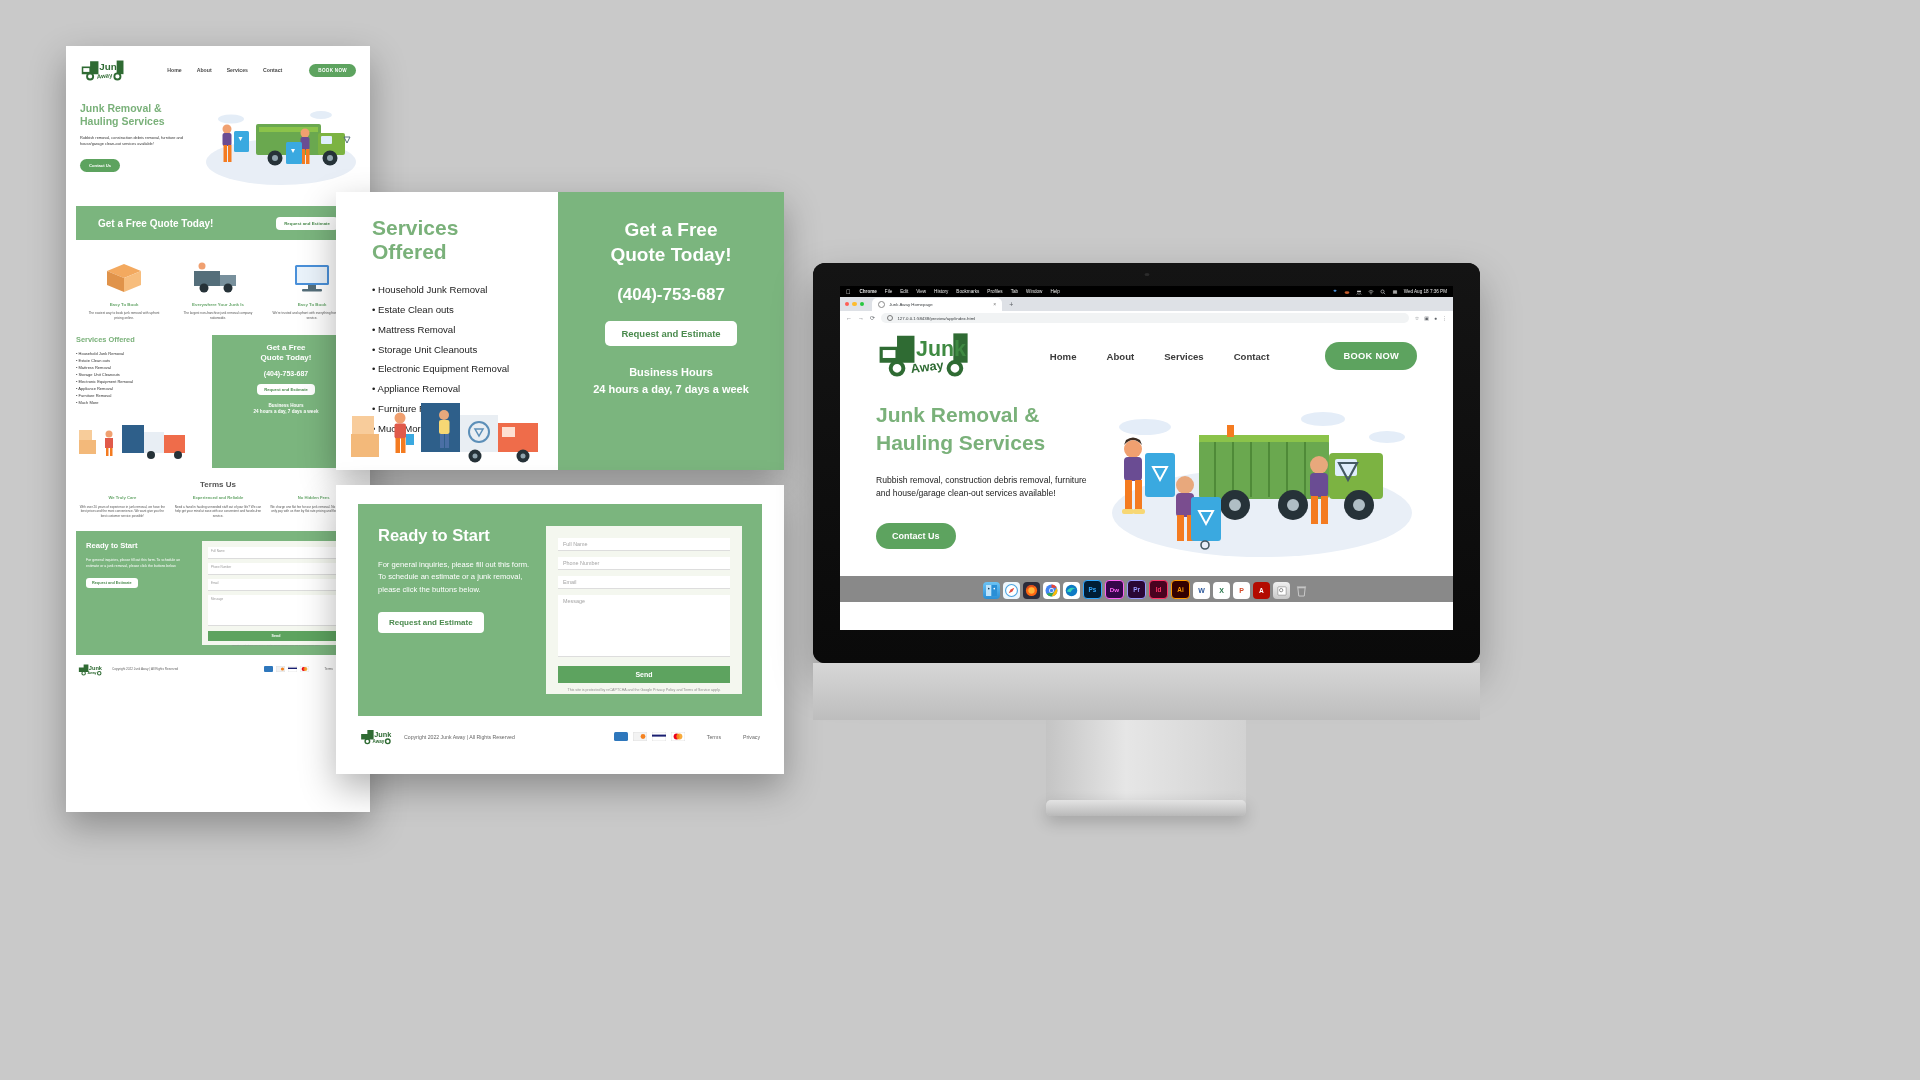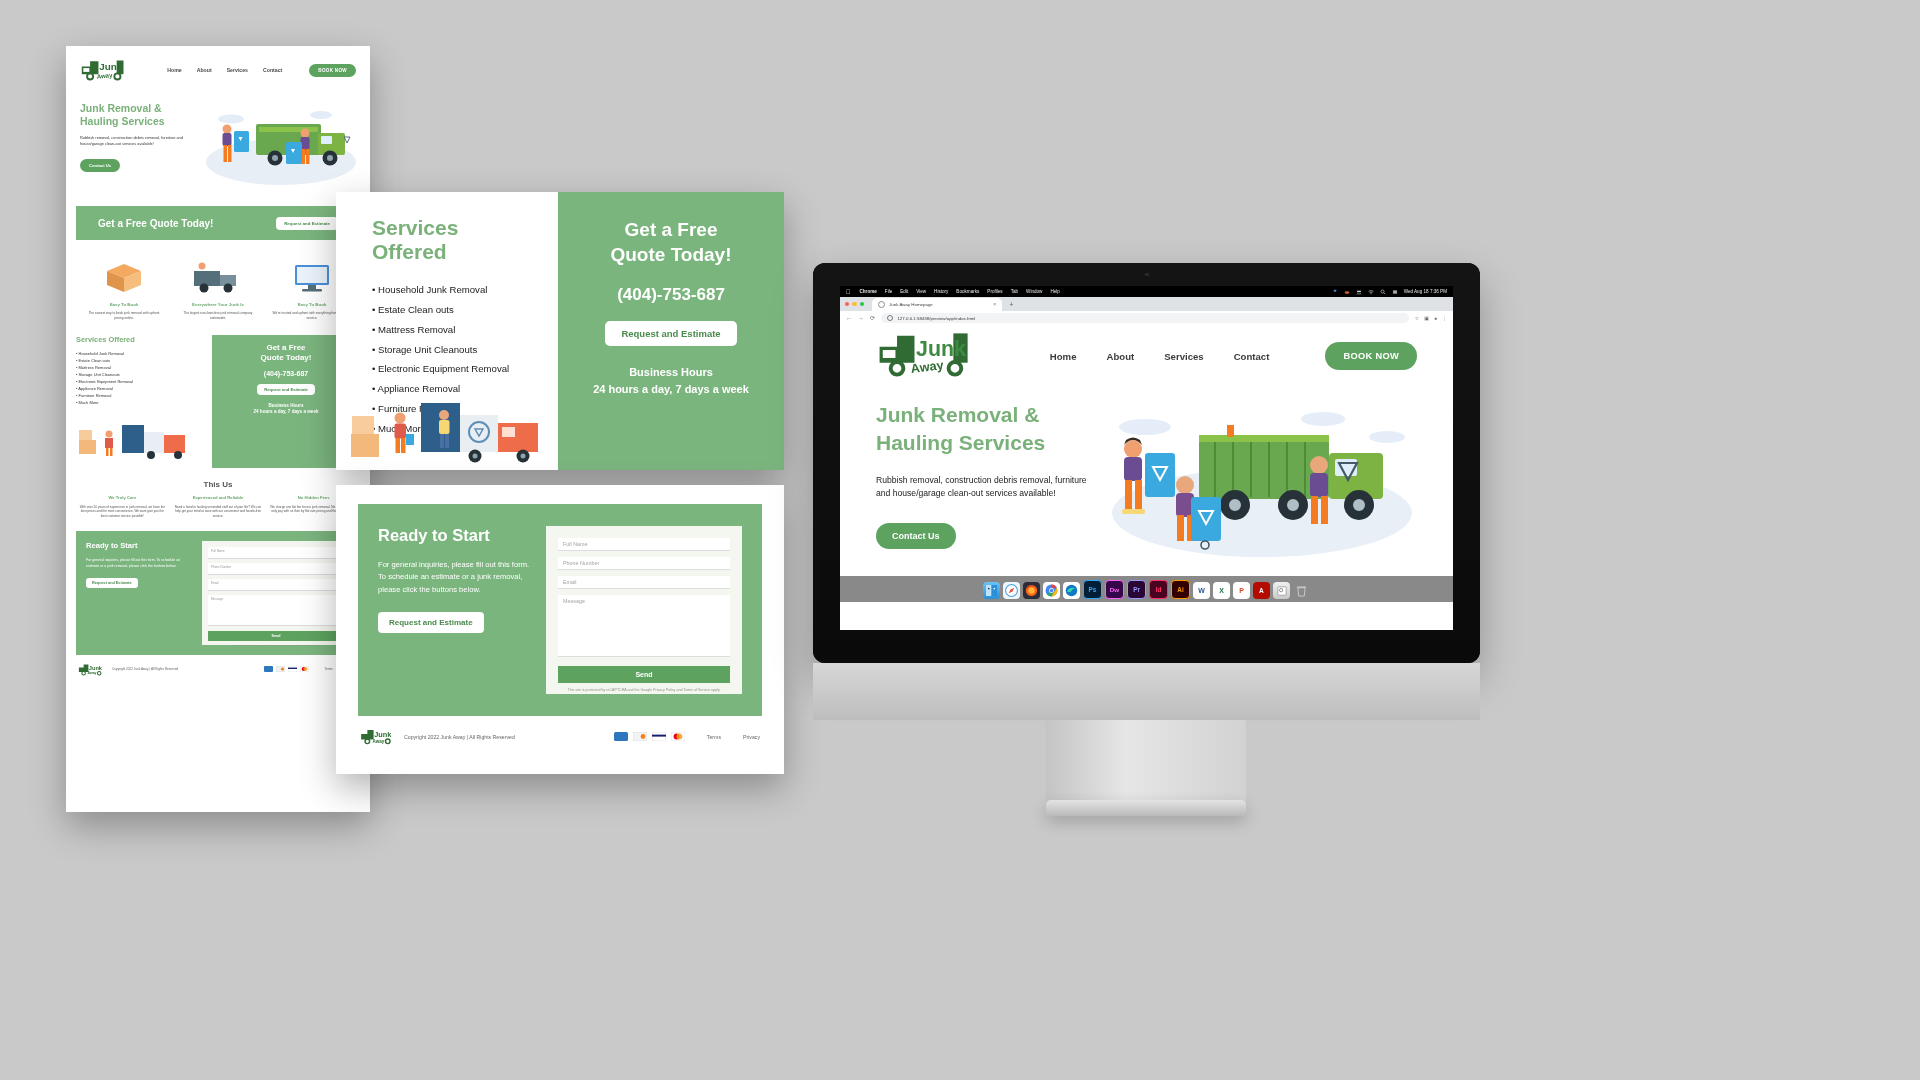--- a/index.html
+++ b/index.html
@@ -326,21 +326,21 @@
       </div>
       <div class="ph">(404)-753-687</div>
       <span class="re">Request and Estimate</span>
       <div class="bh">
         <div>Business Hours</div>
         <div>24 hours a day, 7 days a week</div>
       </div>
     </div>
   </div>
 
-  <div class="aboutH">This Us</div>
+  <div class="aboutH">Terms Us</div>
   <div class="aboutRow">
     <div class="aboutCol">
       <div class="aboutT">We Truly Care</div>
       <div class="aboutX">With over 20 years of experience in junk removal, we have the best prices and the most convenience. We want give you the best customer service possible!</div>
     </div>
     <div class="aboutCol">
       <div class="aboutT">Experienced and Reliable</div>
       <div class="aboutX">Need a hand in hauling unneeded stuff out of your life? We can help get your mind at ease with our convenient and hassle-free service.</div>
     </div>
     <div class="aboutCol">

